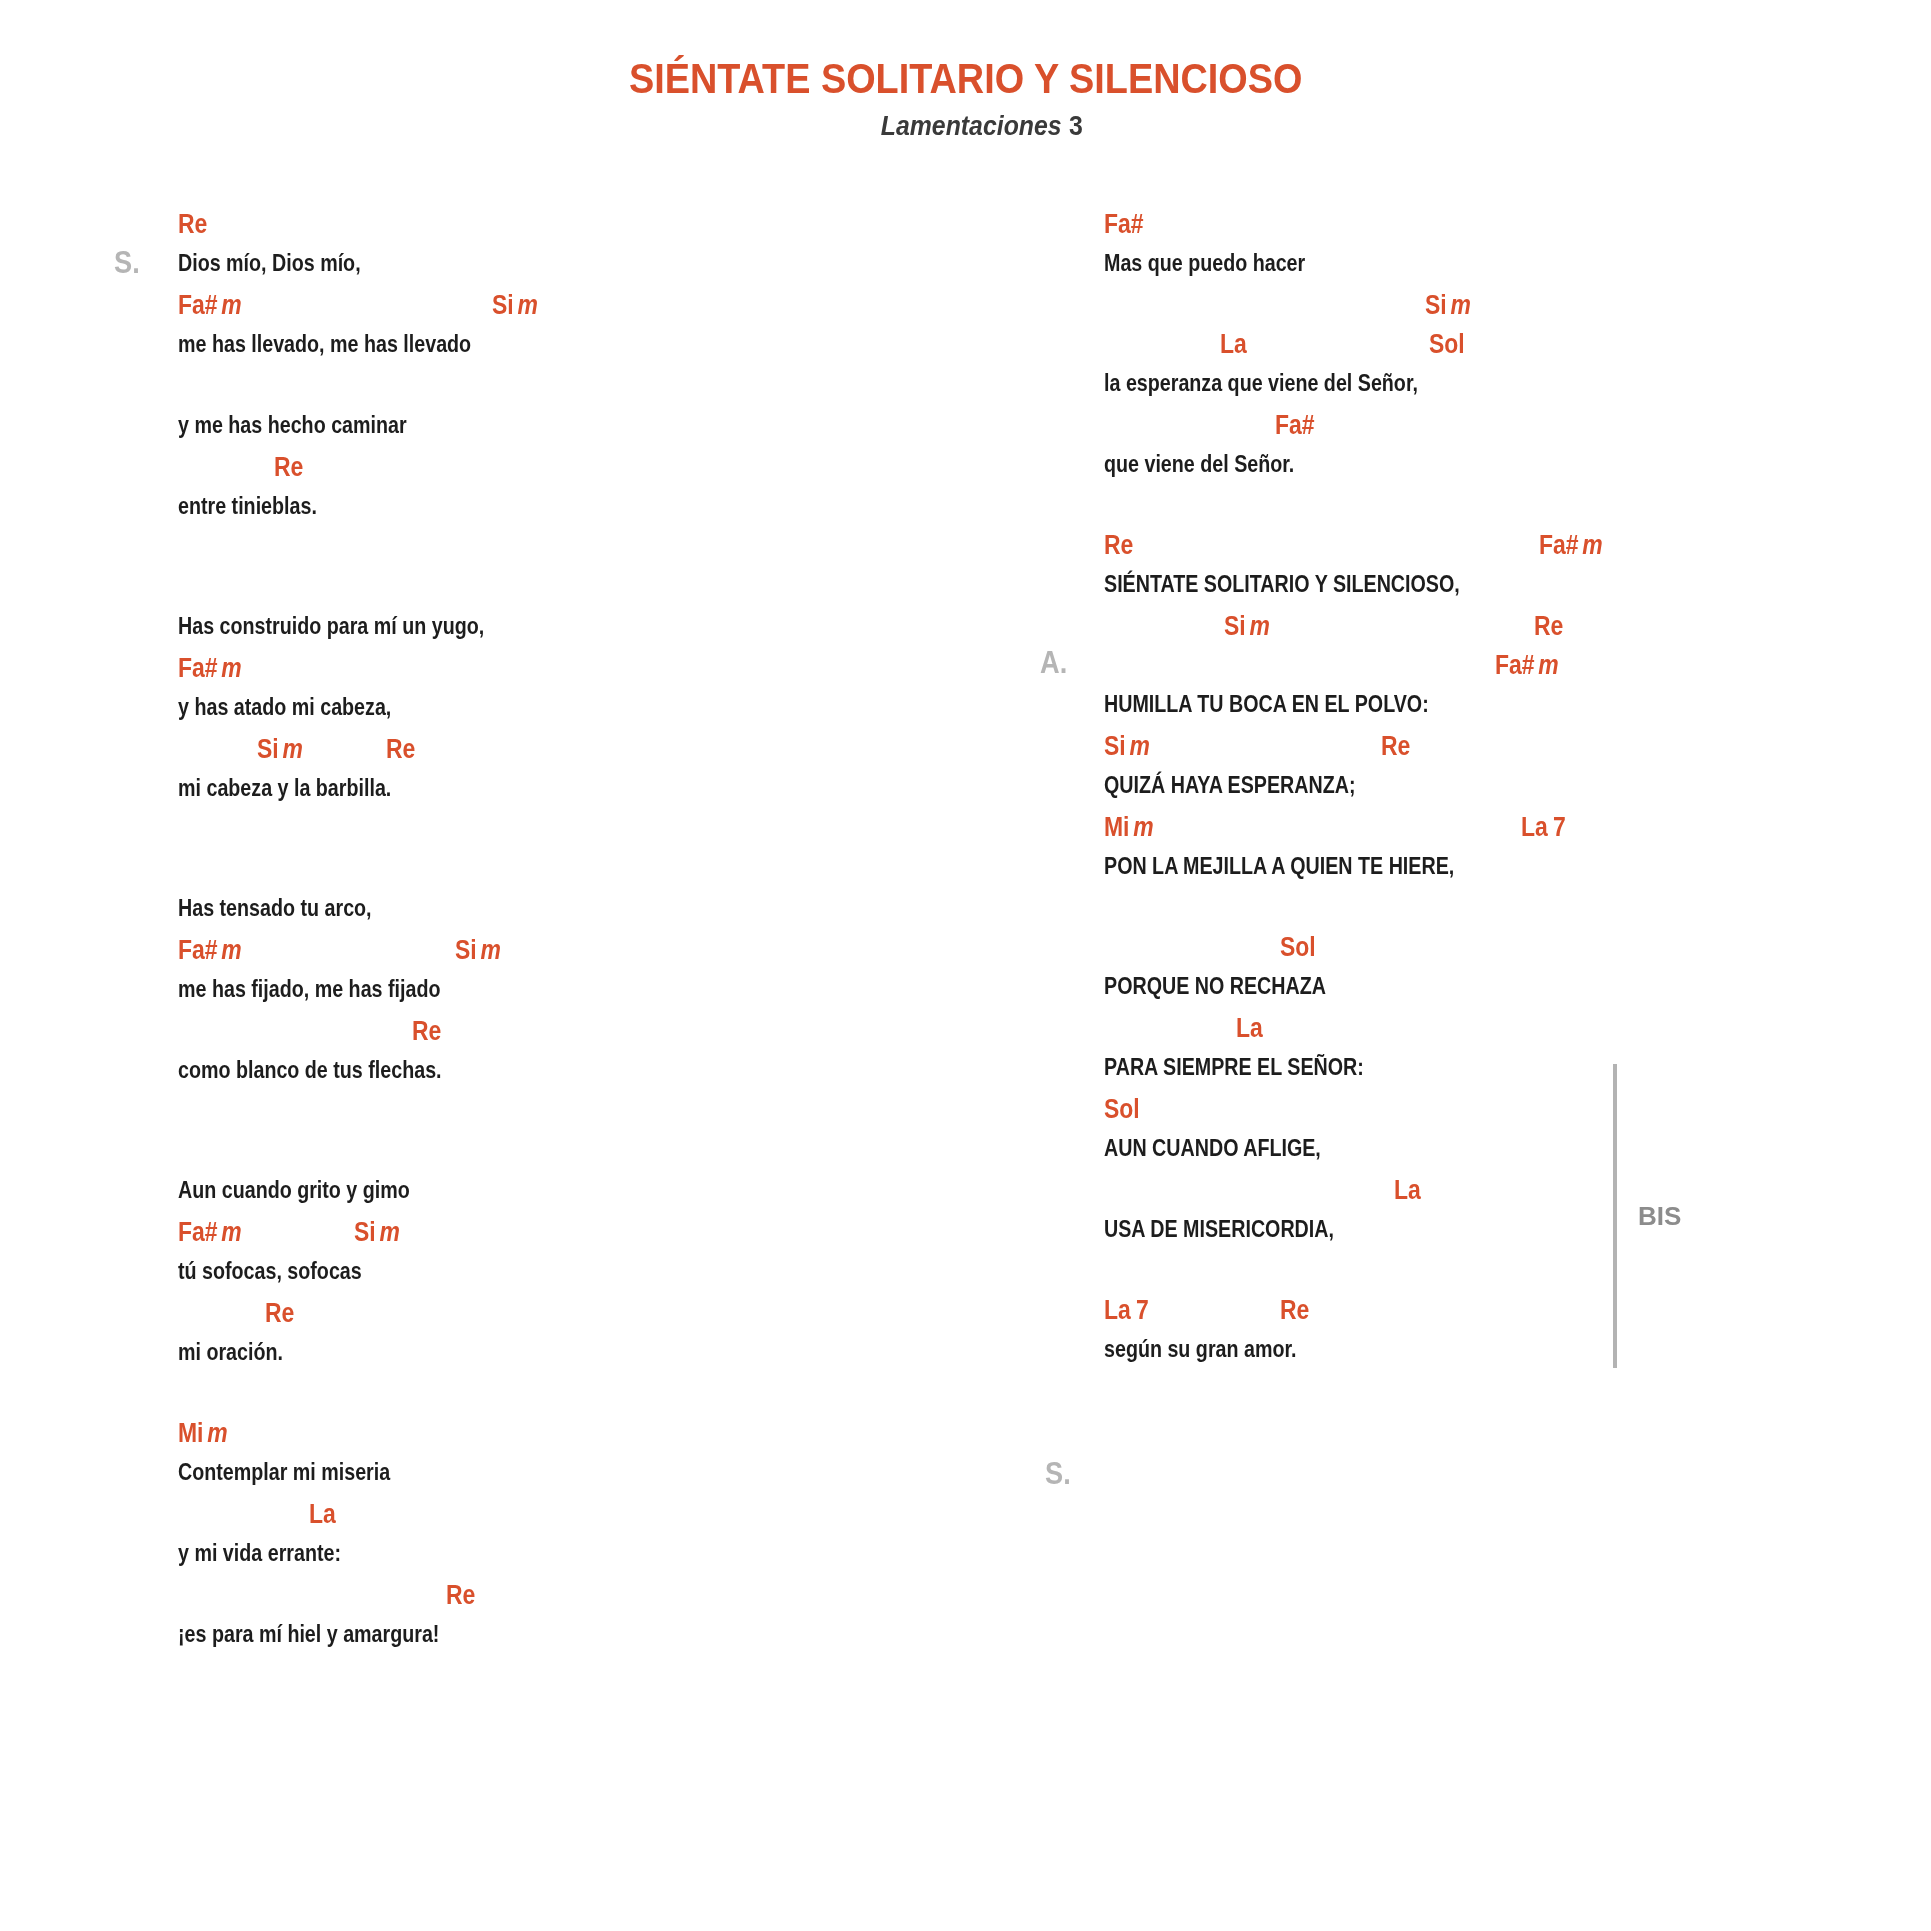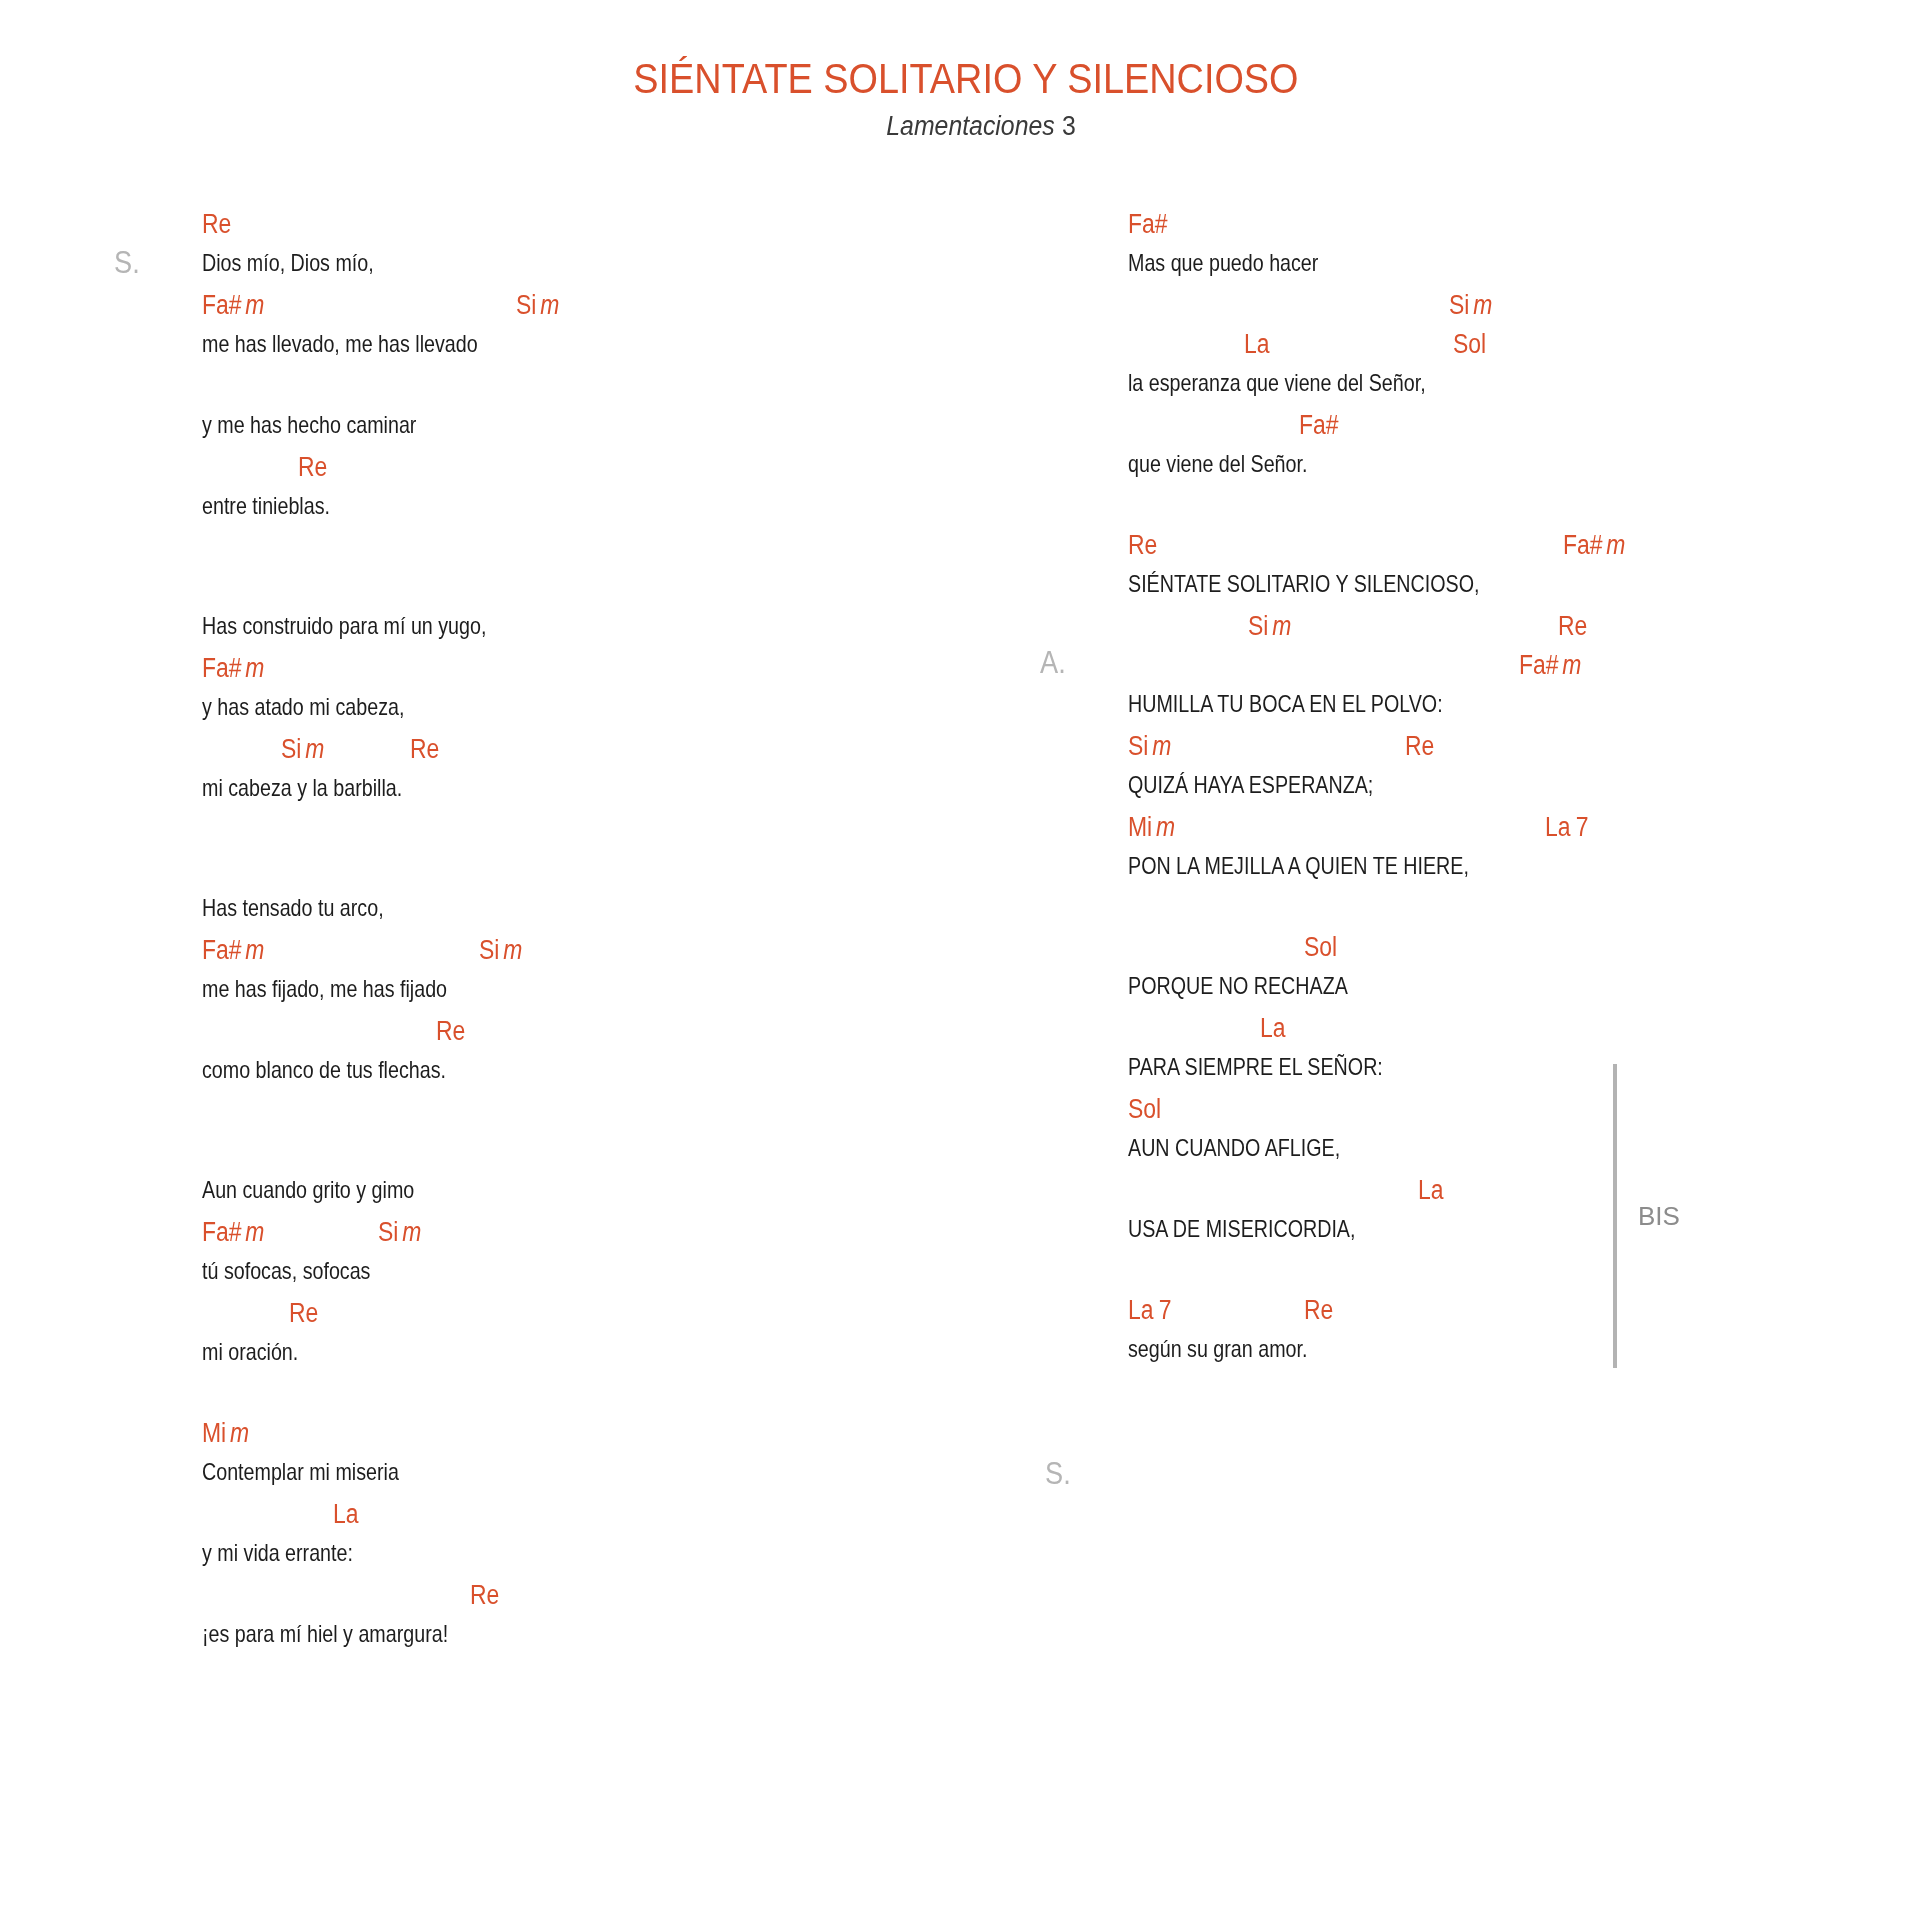--- a/index.html
+++ b/index.html
@@ -1,29 +1,29 @@
 <!DOCTYPE html>
 <html style="font-size:14px"><head>
 <meta charset="utf-8">
 <style>
   html,body{margin:0;padding:0;background:#fff;}
   .page{position:relative;width:1931px;height:1931px;background:#ffffff;overflow:hidden;
-        font-family:"Liberation Sans",sans-serif;font-weight:normal;}
+        font-family:"Liberation Sans",sans-serif;font-weight:bold;}
   .title{position:absolute;top:54px;left:0;width:100%;text-align:center;
          font-size:43px;color:#d9502c;white-space:nowrap;}
   .title .t{display:inline-block;transform:scaleX(.88);}
   .subtitle{position:absolute;top:111px;left:16px;width:100%;text-align:center;
             font-size:27px;color:#3a3a3a;}
   .subtitle .t{display:inline-block;transform:scaleX(.92);}
   .subtitle .it{font-style:italic;}
   .subtitle .num{margin-left:8px;font-style:normal;}
   .col{position:absolute;top:203px;}
   .col.left{left:178px;}
   .col.right{left:1104px;}
-  .stanza{margin-bottom:39px;margin-left:24px;}
+  .stanza{margin-bottom:39px;}
   .stanza.gap-top{margin-top:38px;}
   .stanza.gap-top-sm{margin-top:7px;}
   .chords{position:relative;height:39px;font-size:27px;color:#d9502c;}
   .chord{position:absolute;bottom:1.8px;white-space:nowrap;
          transform:scaleX(.85);transform-origin:0 100%;}
   .chord .cm{font-style:italic;}
   .chord .cm:not(:empty){margin-left:4.4px;}
   .chord .cx:not(:empty){margin-left:6.1px;}
   .lyric{height:42px;line-height:42px;font-size:24px;color:#1d1d1d;white-space:nowrap;}
   .lyric .t{display:inline-block;transform:scaleX(.82);transform-origin:0 50%;}

